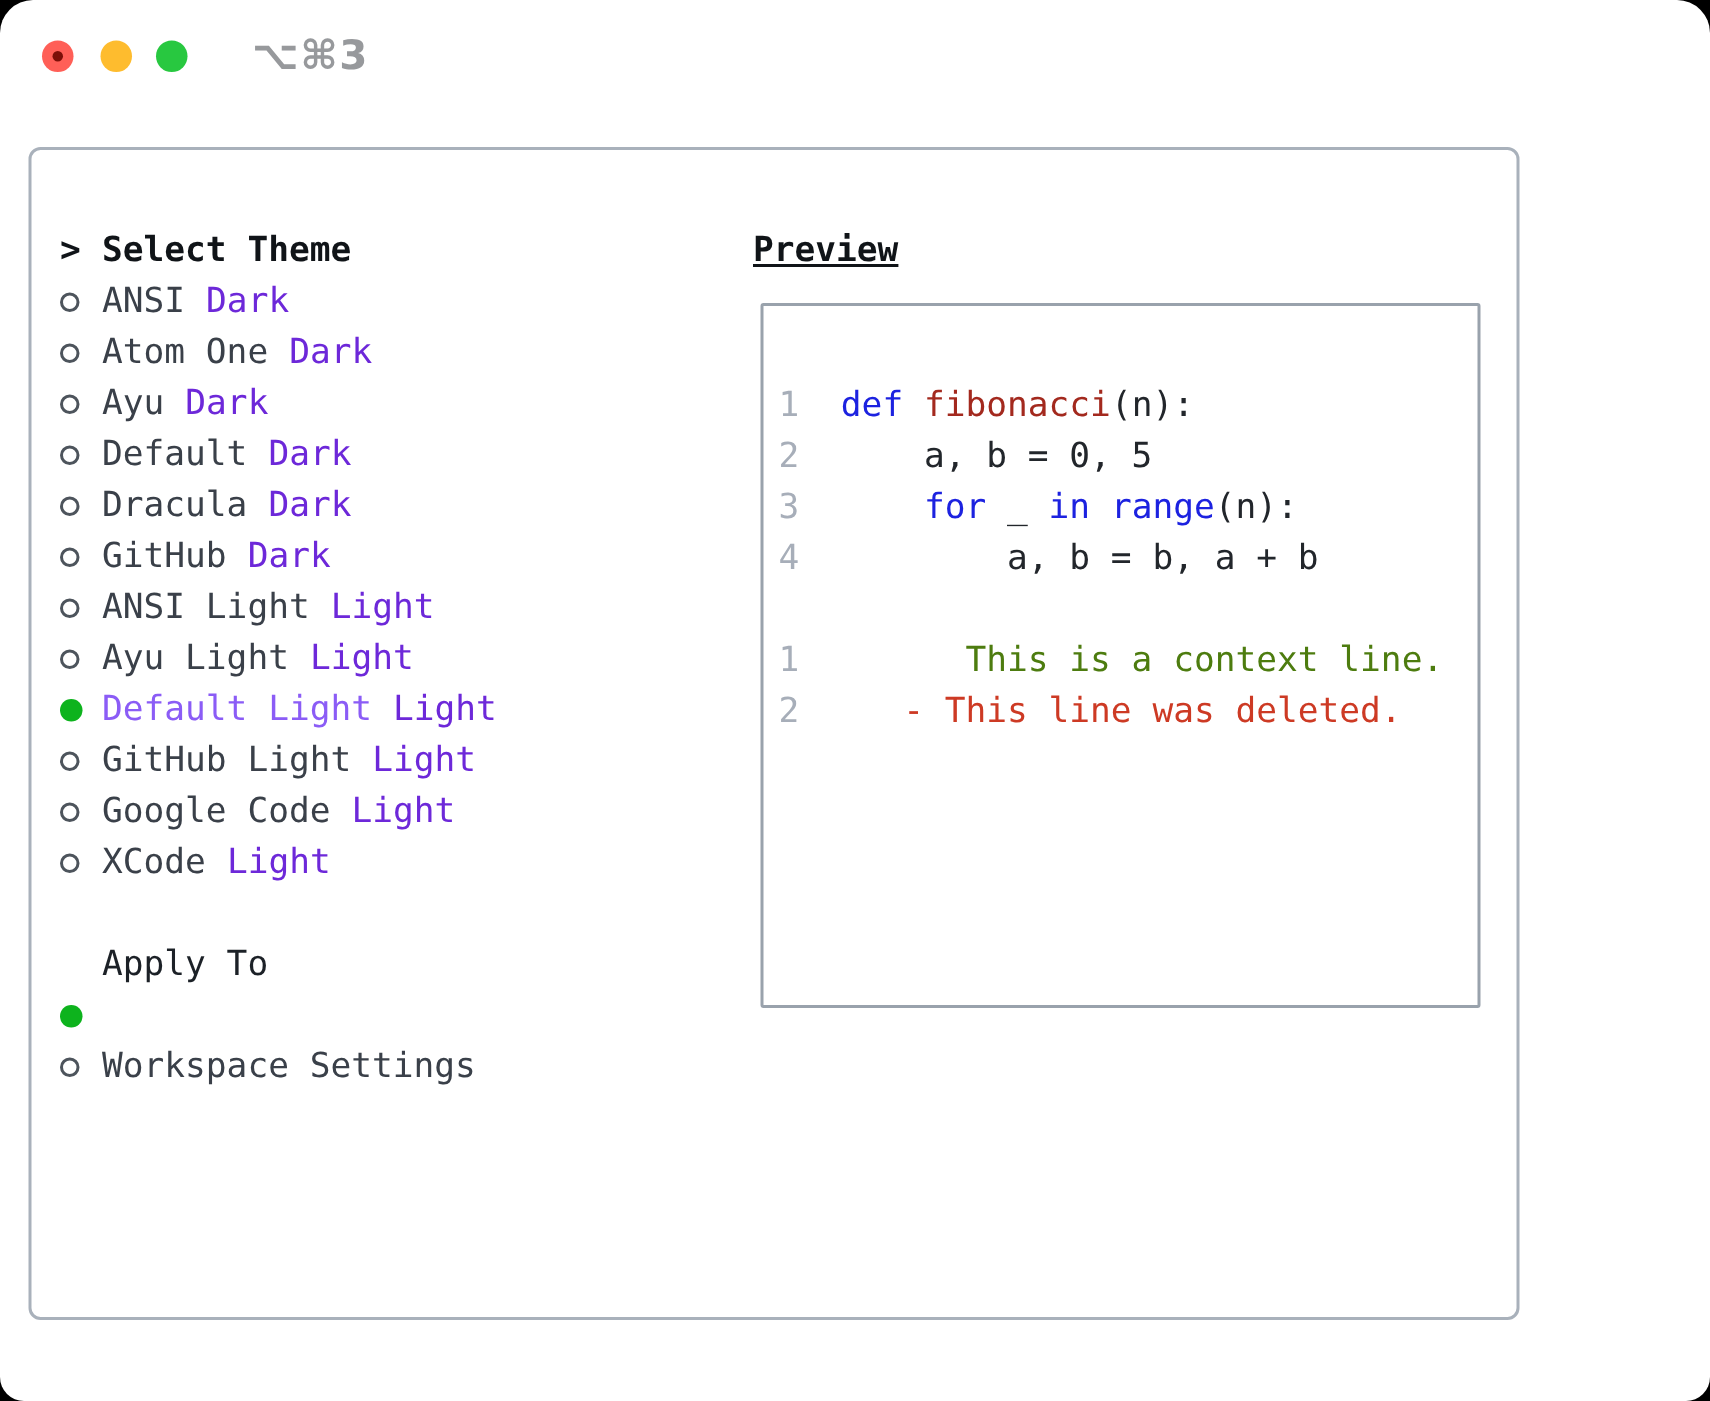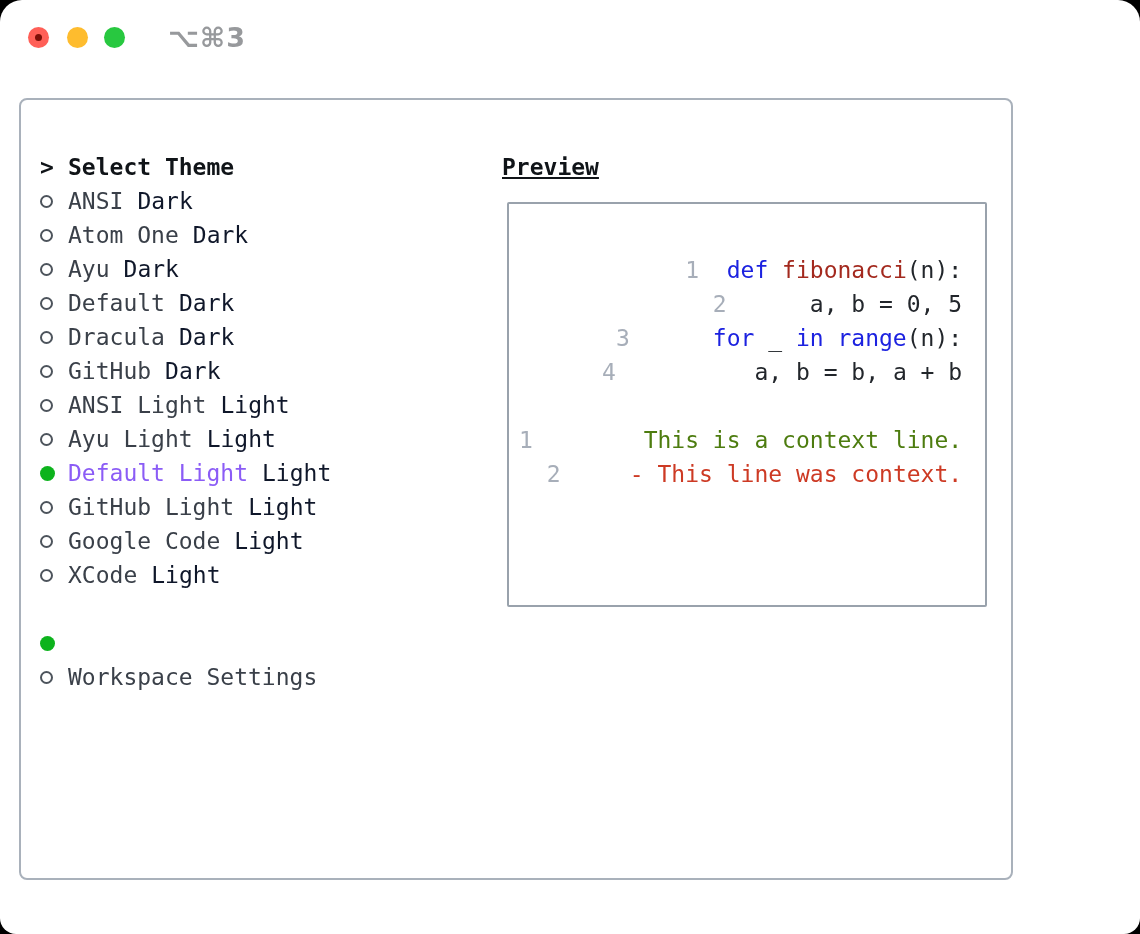--- a/index.html
+++ b/index.html
@@ -25,36 +25,36 @@
   }
   .row{position:relative;height:34px;display:flex;align-items:center;font-size:23px;}
   #left-col{position:absolute;left:19px;top:50px;width:440px;}
   .mark-slot{width:28px;flex:0 0 28px;display:flex;align-items:center;}
   .radio{width:13px;height:13px;border-radius:50%;border:2px solid #4d545c;box-sizing:border-box;}
   .radio.on{width:15px;height:15px;border:none;background:#0db31d;}
   .caret{font-weight:bold;color:#101418;}
   .heading-text{font-weight:bold;color:#101418;white-space:pre;}
   .item-name{color:#3a4049;white-space:pre;}
   .item-name.sel{color:#8b5cf6;}
-  .variant{color:#0f172a;margin-left:14px;white-space:pre;}
+  .variant{color:#6d28d9;margin-left:14px;white-space:pre;}
   .apply-heading{color:#1c2127;white-space:pre;}
   .apply-label{color:#3a4049;white-space:pre;}
   .apply-label.sel{color:#0db31d;}
   .spacer{height:34px;}
   #help-text{
     color:#a7aeb9;font-size:23px;line-height:34px;width:420px;white-space:normal;
   }
   
   #preview-heading{
     position:absolute;left:481px;top:50px;height:34px;display:flex;align-items:center;
     font-size:23px;font-weight:bold;color:#101418;text-decoration:underline;
   }
   #preview-box{
-    position:absolute;left:486px;top:102px;width:480px;height:405px;
-    border:2px solid #99a2ac;border-radius:2px;background:#fff;box-sizing:border-box;text-align:right;
+    position:absolute;left:486px;top:102px;width:480px;height:470px;
+    border:2px solid #99a2ac;border-radius:2px;background:#fff;box-sizing:border-box;
   }
   #code{position:absolute;left:10px;top:49px;font-size:23px;line-height:34px;}
   .code-line{height:34px;white-space:pre;}
   .code-line span{white-space:pre;}
   .tok-num{color:#a7aeb9;}
   .tok-p{color:#22262b;}
   .tok-kw{color:#1c22e0;}
   .tok-fn{color:#a3291e;}
   .tok-ctx{color:#4d7c0f;}
   .tok-del{color:#cd3a24;}
@@ -161,20 +161,24 @@
           </div>
           <div class="row">
             <span class="mark-slot">
               <span class="radio"></span>
             </span>
             <span class="item-name">XCode</span>
             <span class="variant">Light</span>
           </div>
         </div>
       <div class="spacer"></div>
+      <div class="row">
+        <span class="mark-slot"></span>
+        <span class="apply-heading">Apply To</span>
+      </div>
       <div id="apply-list">
           <div class="row">
             <span class="mark-slot">
               <span class="radio on"></span>
             </span>
           </div>
           <div class="row">
             <span class="mark-slot">
               <span class="radio"></span>
             </span>
@@ -186,18 +190,18 @@
 
     <div id="preview-heading">Preview</div>
     <div id="preview-box">
       <div id="code">
           <div class="code-line"><span class="tok-num">1</span><span class="tok-p">  </span><span class="tok-kw">def</span><span class="tok-p"> </span><span class="tok-fn">fibonacci</span><span class="tok-p">(n):</span></div>
           <div class="code-line"><span class="tok-num">2</span><span class="tok-p">      a, b = 0, 5</span></div>
           <div class="code-line"><span class="tok-num">3</span><span class="tok-p">      </span><span class="tok-kw">for</span><span class="tok-p"> _ </span><span class="tok-kw">in</span><span class="tok-p"> </span><span class="tok-kw">range</span><span class="tok-p">(n):</span></div>
           <div class="code-line"><span class="tok-num">4</span><span class="tok-p">          a, b = b, a + b</span></div>
           <div class="code-line"><span class="tok-num"></span></div>
           <div class="code-line"><span class="tok-num">1</span><span class="tok-ctx">        This is a context line.</span></div>
-          <div class="code-line"><span class="tok-num">2</span><span class="tok-del">     - This line was context.</span></div>
+          <div class="code-line"><span class="tok-num">2</span><span class="tok-del">     - This line was deleted.</span></div>
         </div>
     </div>
 
   </div>
 </div>
 
 </body></html>

